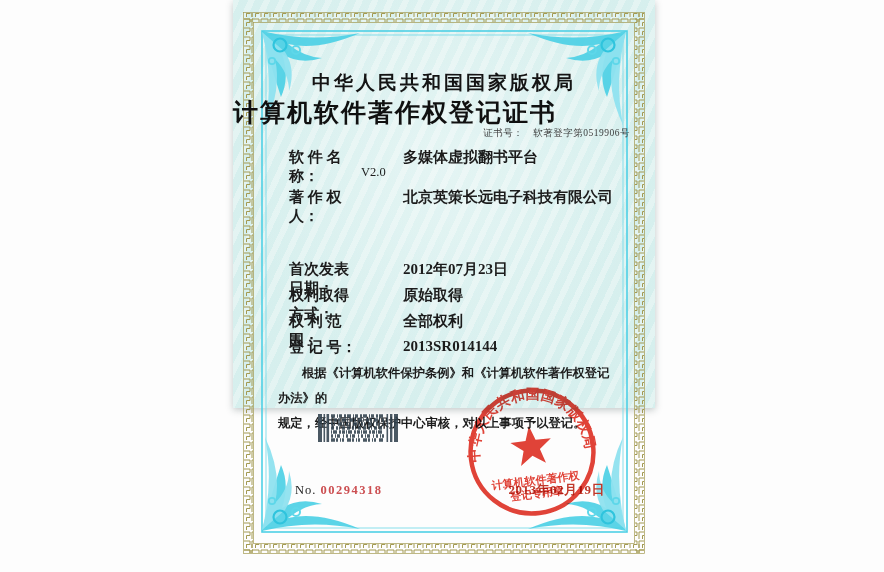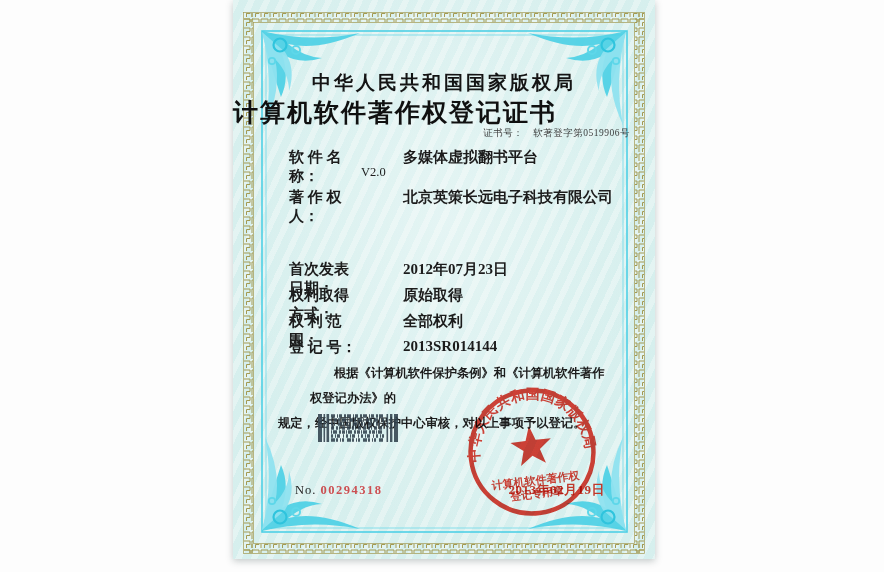--- a/index.html
+++ b/index.html
@@ -2,21 +2,21 @@
 <html><head>
 <meta charset="utf-8">
 <style>
   html,body{margin:0;padding:0;}
   body{
     width:884px;height:572px;overflow:hidden;position:relative;
     background:#fdfdfd;
     font-family:"Liberation Serif","DejaVu Serif",serif;
   }
   .paper{
-    position:absolute;left:233px;top:0;width:422px;height:559px;
+    position:absolute;left:233px;top:0;width:422px;height:408px;
     background:
       radial-gradient(ellipse at 50% 40%, rgba(255,255,255,.35), rgba(255,255,255,0) 70%),
       repeating-linear-gradient(115deg, rgba(255,255,255,.22) 0 6px, rgba(120,210,215,.06) 6px 14px),
       #dcf1ef;
     box-shadow:0 2px 7px rgba(40,60,60,.28);
   }
   .deco{position:absolute;left:0;top:0;pointer-events:none;}
   .t{position:absolute;white-space:nowrap;color:#1f1f1f;}
   .authority{
     top:70px;left:0;width:100%;text-align:center;
@@ -31,21 +31,21 @@
   }
   .certno .sp{display:inline-block;width:10px;}
   .row{position:absolute;left:56px;font-size:15px;font-weight:bold;color:#1c1c1c;display:flex;}
   .row .lbl{display:inline-block;width:74px;}
   .row .val{display:inline-block;font-weight:bold;margin-left:40px;}
   .val2{position:absolute;left:128px;top:165px;font-size:12.5px;font-weight:normal;color:#1c1c1c;}
   .statement{
     position:absolute;left:45px;top:361px;width:336px;
     font-size:12.3px;font-weight:bold;color:#1c1c1c;line-height:25px;
   }
-  .statement .l1{text-indent:24px;margin-left:32px;}
+  .statement .l1{text-indent:24px;}
   .barcode{position:absolute;left:85px;top:414px;}
   .serial{position:absolute;left:62px;top:483px;font-size:12.5px;color:#222;letter-spacing:1px;}
   .serial .num{color:#cc4f52;font-weight:bold;letter-spacing:1.5px;}
   .issue-date{
     position:absolute;left:228px;top:481px;width:144px;text-align:right;
     font-size:13px;font-weight:bold;color:#c0392b;letter-spacing:.5px;
   }
   .seal{
     position:absolute;left:230px;top:383px;width:138px;height:138px;
     transform:rotate(-7deg);mix-blend-mode:multiply;opacity:.93;

